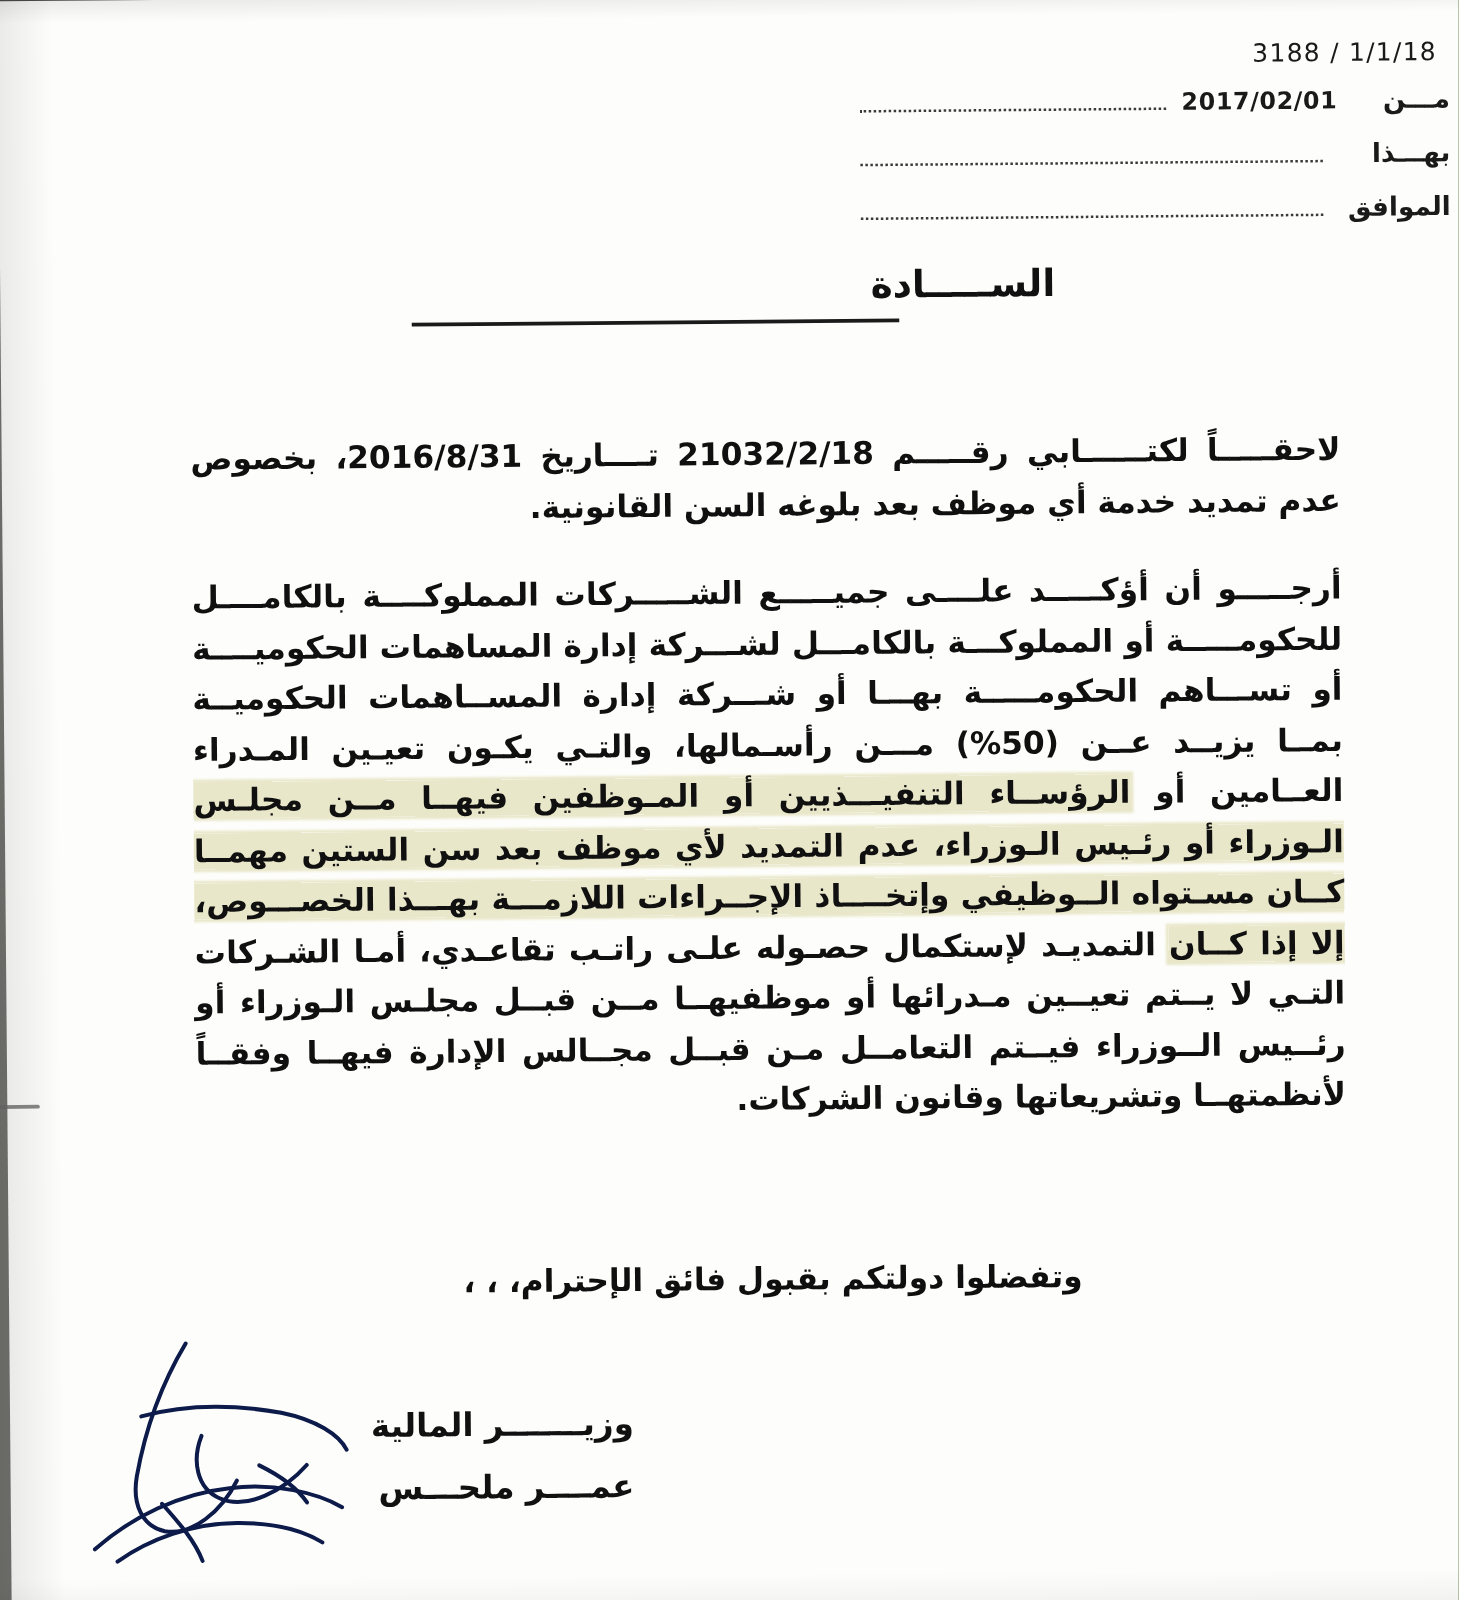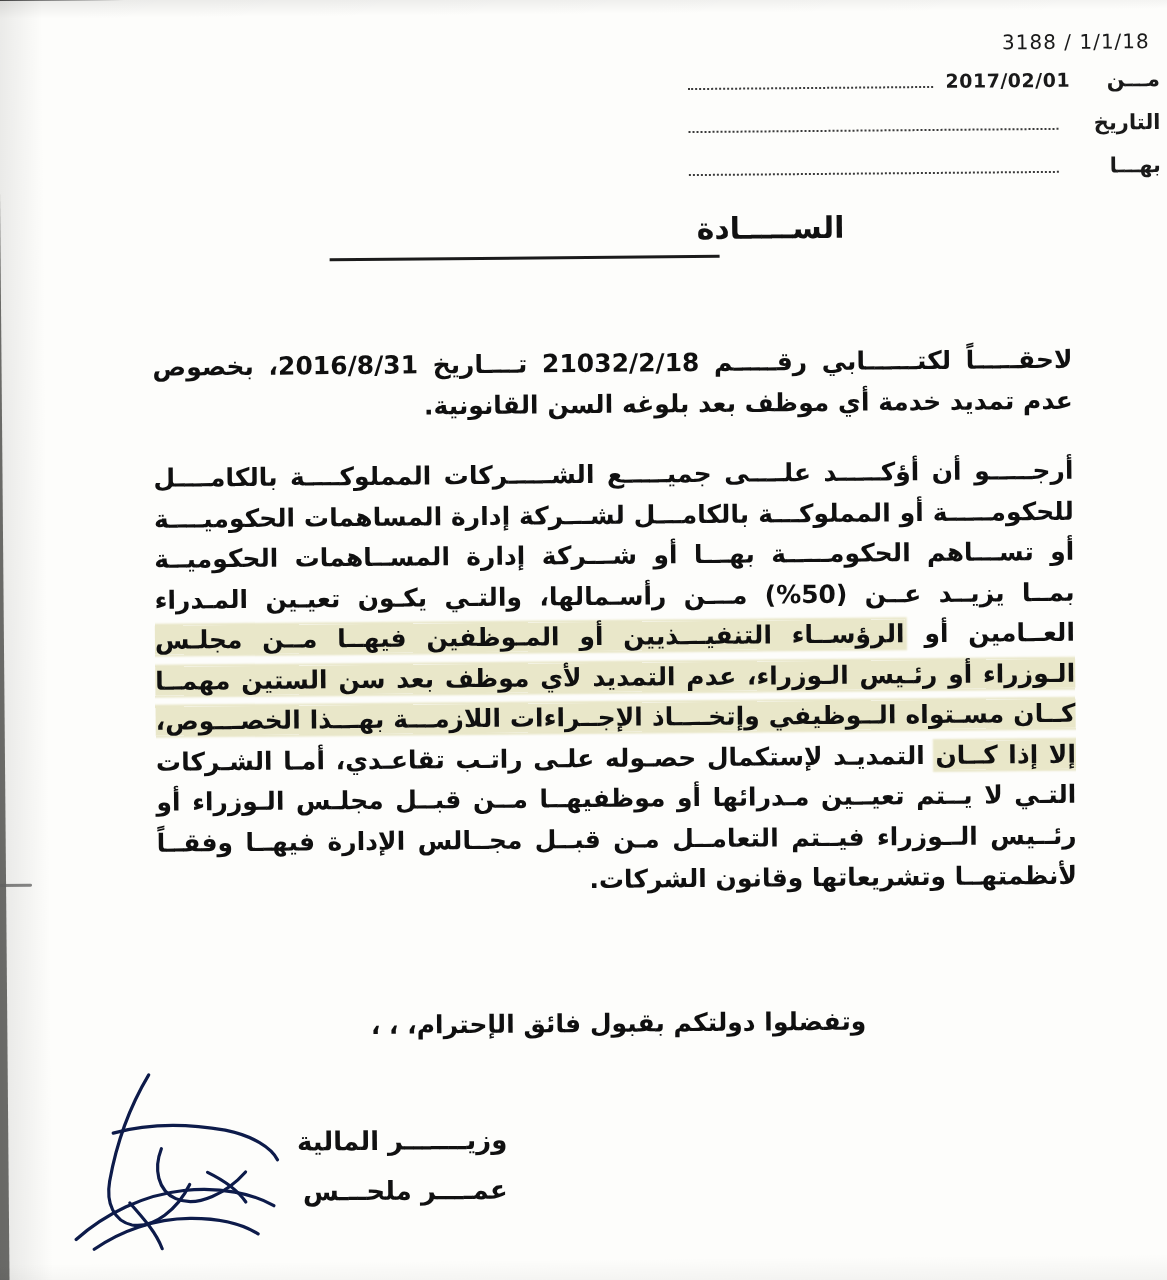--- a/index.html
+++ b/index.html
@@ -222,27 +222,27 @@
     <div class="ref-block">
       <div class="ref-num">3188 / 1/1/18</div>
 
       <div class="ref-line">
         <div class="ref-label">مـــن</div>
         <div class="ref-value">2017/02/01</div>
         <div class="ref-dots"></div>
       </div>
 
       <div class="ref-line">
-        <div class="ref-label">التاريخ</div>
+        <div class="ref-label">بهـــذا</div>
         <div class="ref-value"></div>
         <div class="ref-dots"></div>
       </div>
 
       <div class="ref-line">
-        <div class="ref-label">بهـــا</div>
+        <div class="ref-label">الموافق</div>
         <div class="ref-value"></div>
         <div class="ref-dots"></div>
       </div>
     </div>
 
     <div class="salutation">الســـــادة</div>
     <div class="salutation-rule"></div>
 
     <div class="body">
       <p class="para p1">لاحقـــــاً لكتــــــابي رقـــــم 21032/2/18 تــــاريخ 2016/8/31، بخصوص عدم تمديد خدمة أي موظف بعد بلوغه السن القانونية.</p>

